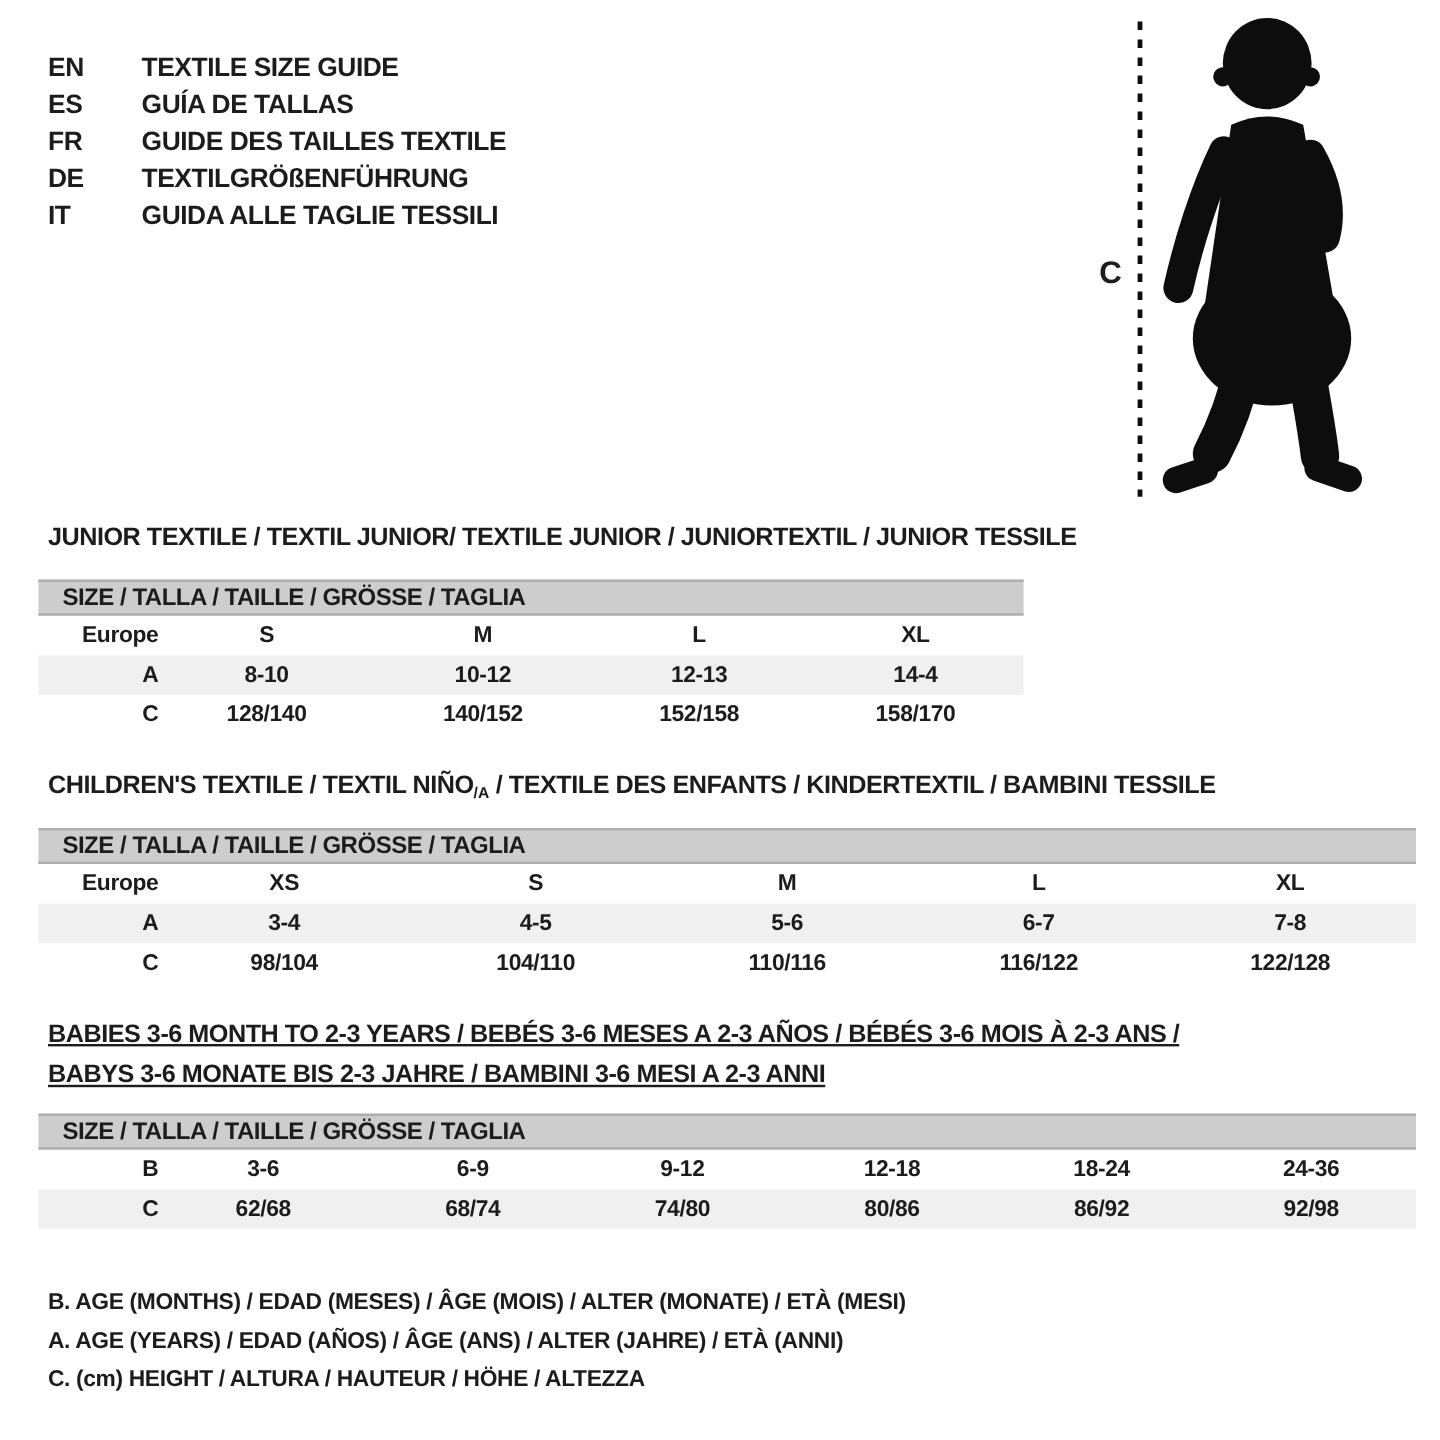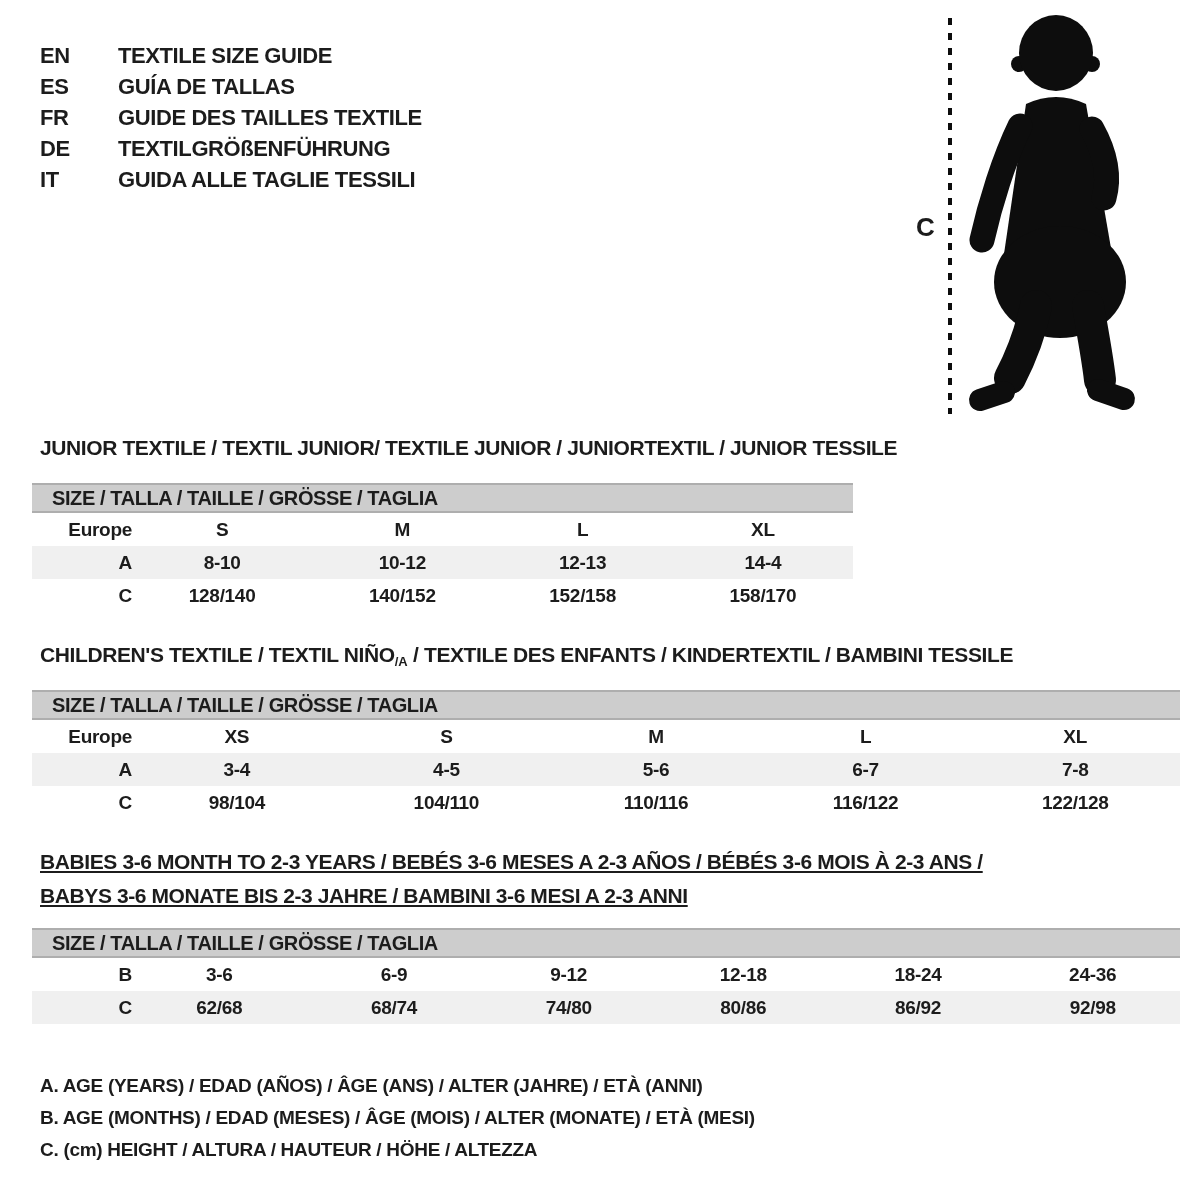--- a/index.html
+++ b/index.html
@@ -143,16 +143,16 @@
     <span class="val">62/68</span>
     <span class="val">68/74</span>
     <span class="val">74/80</span>
     <span class="val">80/86</span>
     <span class="val">86/92</span>
     <span class="val">92/98</span>
   </div>
 </div>
 
 <div class="abs legend" style="left:40px;top:1070px;">
+  <div>B. AGE (MONTHS) / EDAD (MESES) / ÂGE (MOIS) / ALTER (MONATE) / ETÀ (MESI)</div>
   <div>A. AGE (YEARS) / EDAD (AÑOS) / ÂGE (ANS) / ALTER (JAHRE) / ETÀ (ANNI)</div>
-  <div>B. AGE (MONTHS) / EDAD (MESES) / ÂGE (MOIS) / ALTER (MONATE) / ETÀ (MESI)</div>
   <div>C. (cm) HEIGHT / ALTURA / HAUTEUR / HÖHE / ALTEZZA</div>
 </div>
 
 </body></html>

